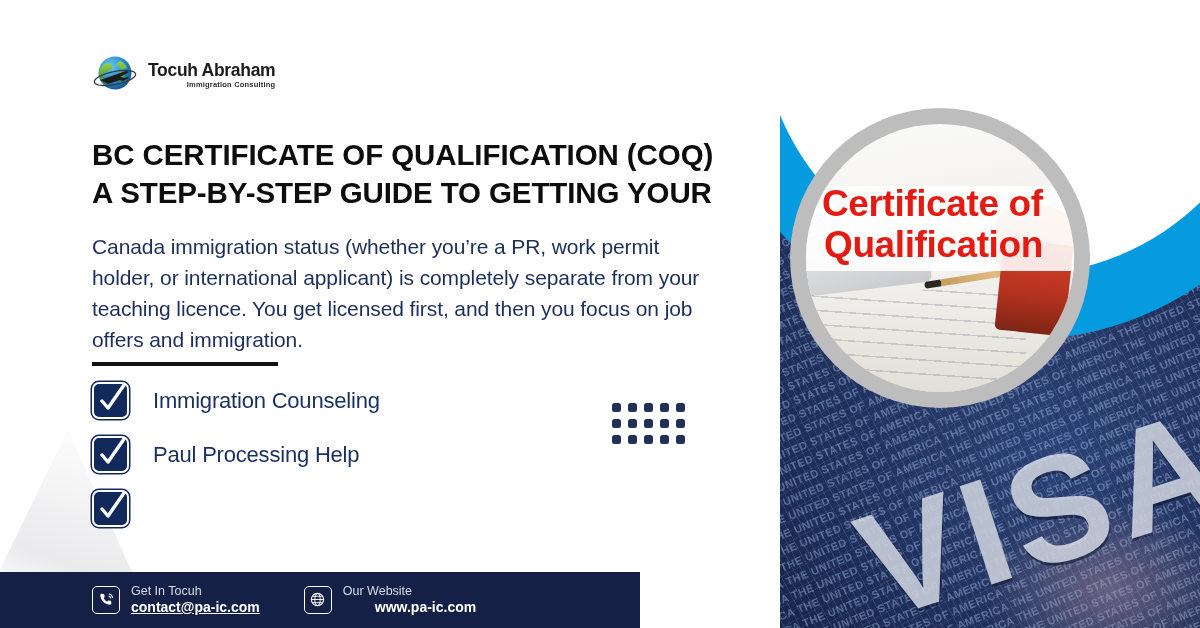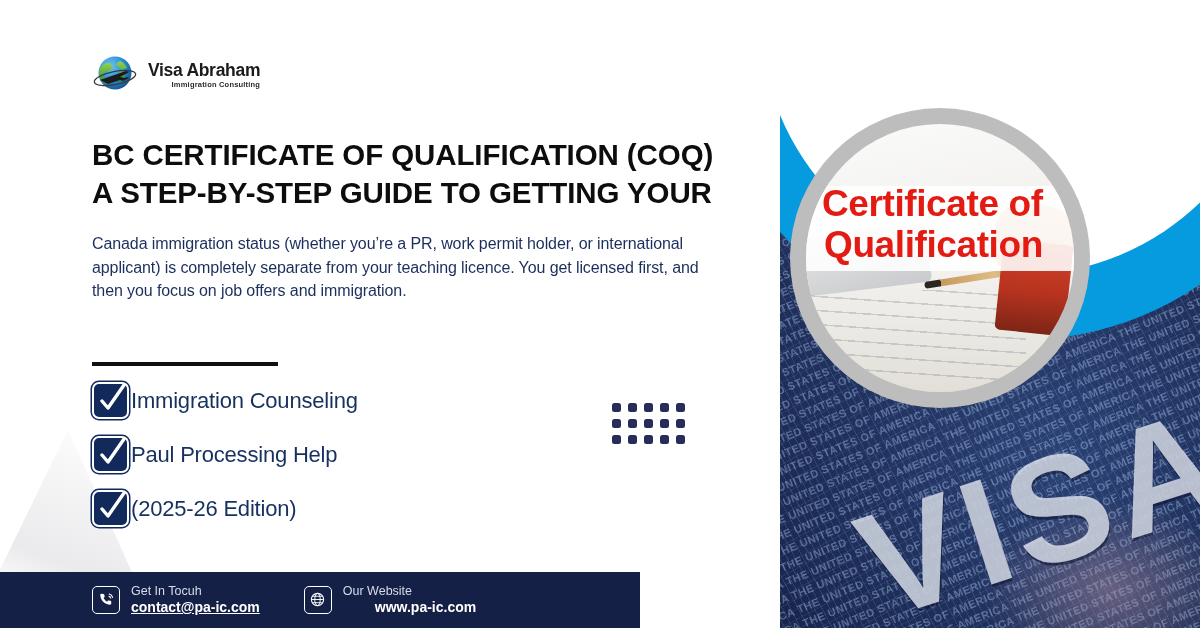--- a/index.html
+++ b/index.html
@@ -146,26 +146,26 @@
     padding:10px 20px 11px 20px;
     color:#161f3f;font-weight:700;font-size:19px;letter-spacing:.4px;
   }
 
   .headline{
     position:absolute;left:92px;top:136px;width:660px;
     font-size:29.5px;font-weight:700;line-height:1.28;color:#0d0d0d;letter-spacing:-.1px;
   }
   .subcopy{
     position:absolute;left:92px;top:232px;width:616px;
-    font-size:16px;line-height:1.47;color:#1b2e5c;letter-spacing:-.1px;
+    font-size:21px;line-height:1.47;color:#1b2e5c;letter-spacing:-.1px;
   }
   .rule{position:absolute;left:92px;top:362px;width:186px;height:4px;background:#111;}
 
   .checklist{position:absolute;left:92px;top:382px;}
-  .check-item{display:flex;align-items:center;gap:2px;margin-bottom:17px;}
+  .check-item{display:flex;align-items:center;gap:24px;margin-bottom:17px;}
   .cbox{
     position:relative;width:33px;height:33px;border-radius:7px;
     background:#12295c;border:2px solid #ffffff;
     box-shadow:0 0 0 1.5px #12295c;
     flex:0 0 auto;
   }
   .cbox svg{position:absolute;left:3px;top:0px;}
   .check-label{font-size:22px;color:#16305f;letter-spacing:-.2px;}
 
   .dotgrid{position:absolute;left:612px;top:403px;display:grid;grid-template-columns:repeat(5,16px);grid-template-rows:repeat(3,16px);}
@@ -292,21 +292,21 @@
             </linearGradient>
           </defs>
           <circle cx="23" cy="21" r="16.5" fill="url(#gsea)"></circle>
           <path d="M12 12c3-2 6-1 8 1s-1 5-3 6-5 1-6 3 2 4 4 5 1 4-1 5c-4-2-7-6-7-11 0-4 2-7 5-9z" fill="url(#gland)"></path>
           <path d="M28 9c3 1 6 4 7 7-2 1-4 1-5 3s1 4 3 5c-1 3-3 5-6 6-2-2-3-5-2-7s4-3 4-5-2-3-4-4 1-4 3-5z" fill="url(#gland)"></path>
           <ellipse cx="23" cy="26" rx="21" ry="6.5" fill="none" stroke="#3b3b3b" stroke-width="1.3" transform="rotate(-11 23 26)"></ellipse>
           <path d="M8 28l26-9 3 1-9 5 5 1 2-1 2 1-6 3-3-1-12 4z" fill="#1b1b1b"></path>
         </svg>
       </span>
       <span>
-        <span style="display:block;font-size:17.5px;font-weight:700;color:#1b1b1b;letter-spacing:-.3px;line-height:1.05;">Visa Abraham</span>
+        <span style="display:block;font-size:17.5px;font-weight:700;color:#1b1b1b;letter-spacing:-.3px;line-height:1.05;">Tocuh Abraham</span>
         <span style="display:block;font-size:7.5px;font-weight:700;color:#2b2b2b;letter-spacing:.2px;text-align:right;">Immigration Consulting</span>
       </span>
     </div>
 
 
     <div class="headline">
       <span style="display:block;">BC CERTIFICATE OF QUALIFICATION (COQ)</span>
       <span style="display:block;">A STEP-BY-STEP GUIDE TO GETTING YOUR</span>
     </div>
 
@@ -330,21 +330,20 @@
             </svg>
         </span>
         <span class="check-label">Paul Processing Help</span>
       </div>
       <div class="check-item">
         <span class="cbox">
           <svg width="30" height="33" viewBox="0 0 30 33">
               <path d="M5 17l6 7L27 1" stroke="#fff" stroke-width="3.4" fill="none" stroke-linecap="round" stroke-linejoin="round"></path>
             </svg>
         </span>
-        <span class="check-label">(2025-26 Edition)</span>
       </div>
     </div>
 
     <div class="dotgrid">
       <i></i>
         <i></i>
         <i></i>
         <i></i>
         <i></i>
       <i></i>

